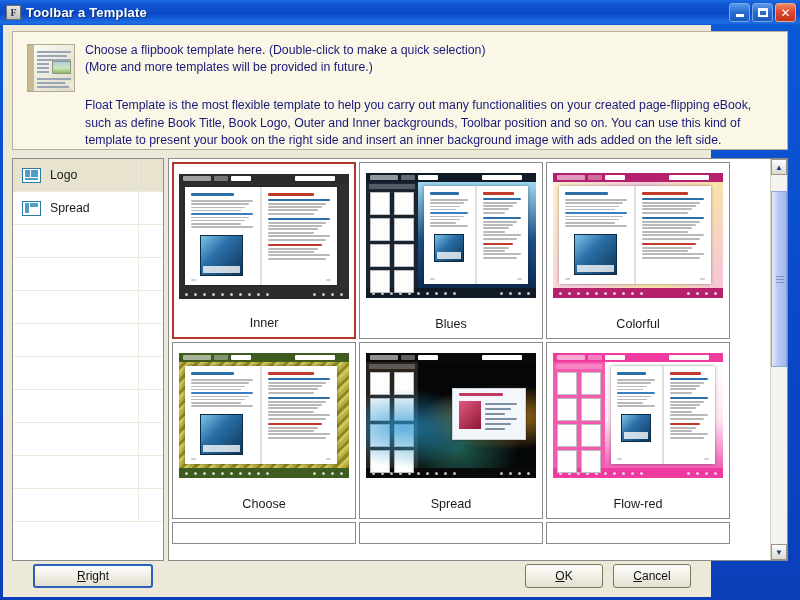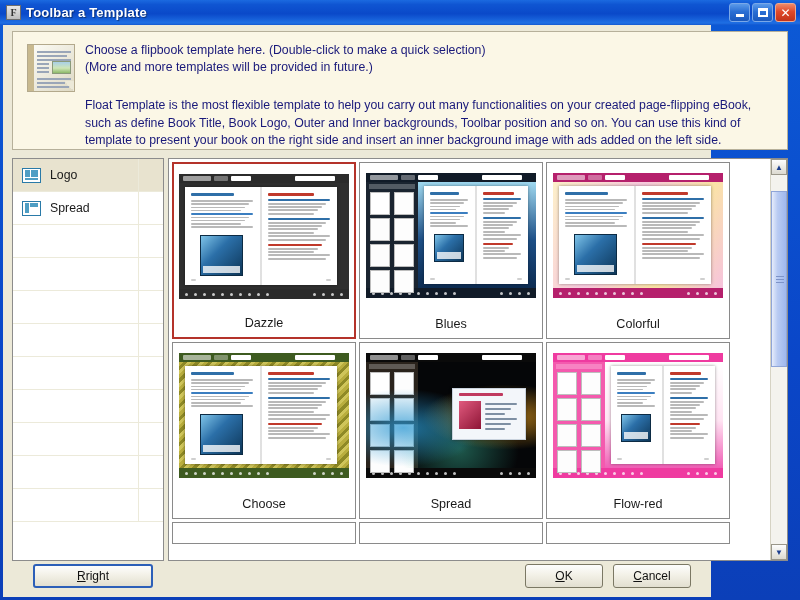--- a/index.html
+++ b/index.html
@@ -333,21 +333,21 @@
                         <div class="t" style="left:6px;top:64px;width:46px;"></div>
                         <div class="t" style="left:6px;top:67px;width:62px;"></div>
                         <div class="t" style="left:6px;top:71px;width:58px;"></div>
                         <div class="t" style="right:6px;bottom:4px;width:5px;background:#cfcfcf;"></div>
                       </div>
                       <div style="position:absolute;left:50%;top:0;bottom:0;width:2px;margin-left:-1px;background:linear-gradient(90deg,rgba(0,0,0,.18),rgba(0,0,0,.06),rgba(0,0,0,.18));"></div>
                     </div>
                   </div>
                 </div>
               </div>
-              <div class="cap">Dazzle</div>
+              <div class="cap">Inner</div>
             </div>
             <div class="cell">
               <div class="thumb">
                 <div class="fb">
                   <div class="frame" style="background:linear-gradient(180deg,#0f4f9e,#0b3c7c);"></div>
                   <div class="topbar" style="background:#111b28;">
                     <div class="menutag" style="left:4px;top:2px;width:28px;background:rgba(255,255,255,.55);"></div>
                     <div class="menutag" style="left:35px;top:2px;width:14px;background:rgba(255,255,255,.35);"></div>
                     <div class="searchbox" style="left:52px;top:2px;width:20px;"></div>
                     <div class="searchbox" style="right:14px;top:2px;width:40px;"></div>

